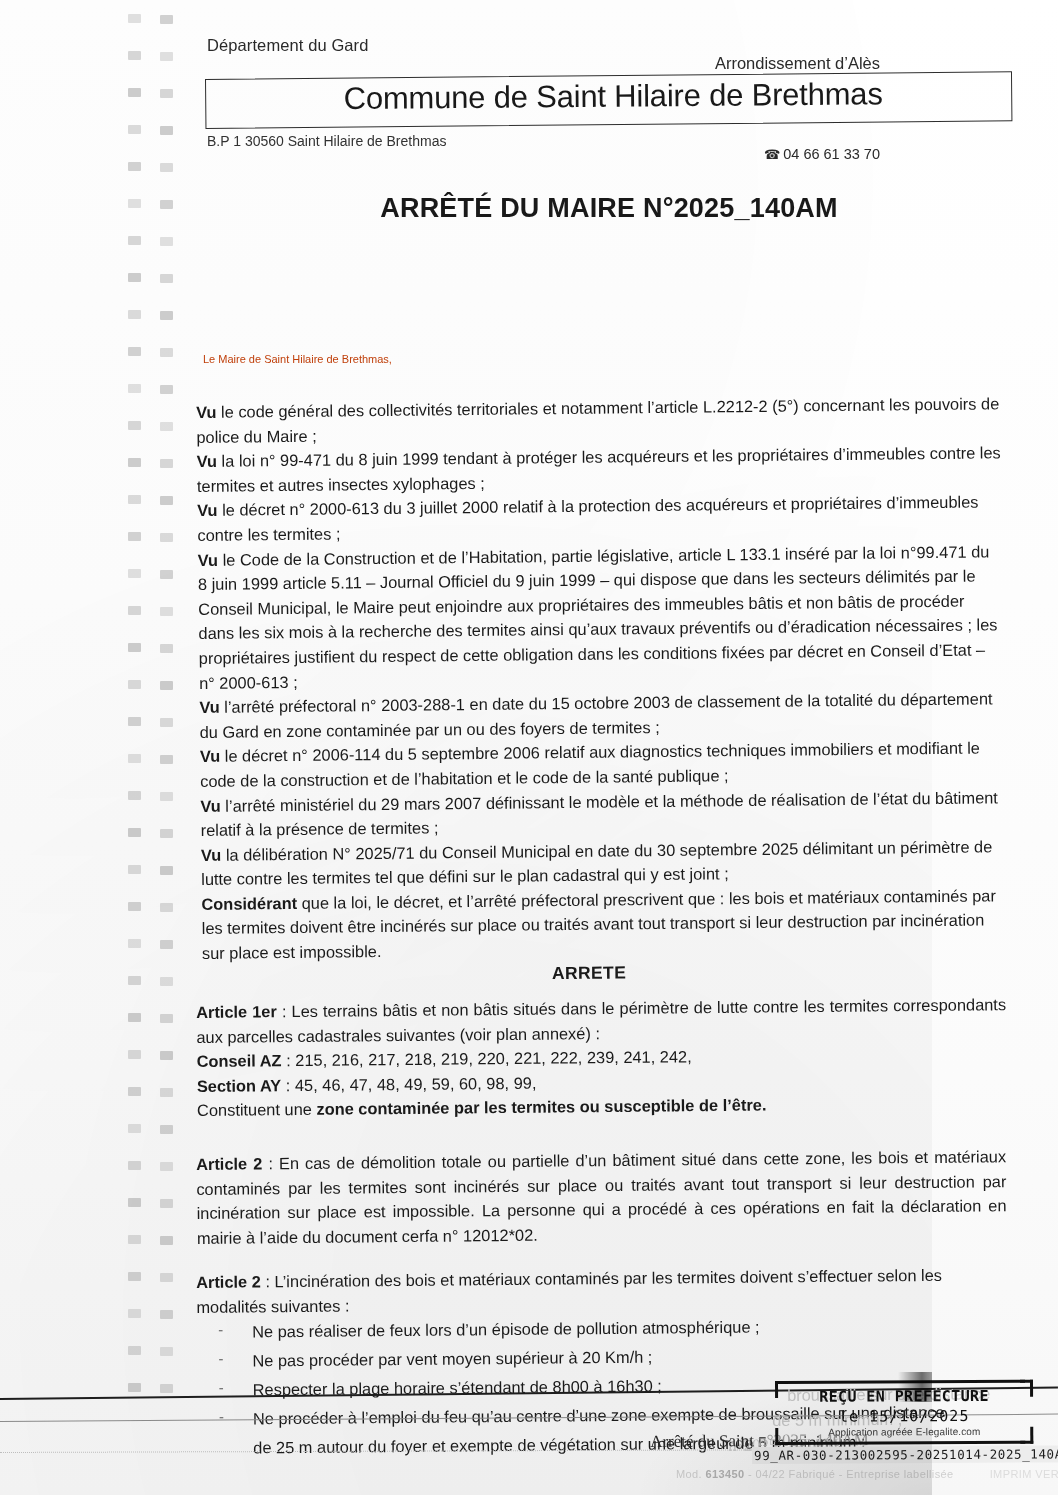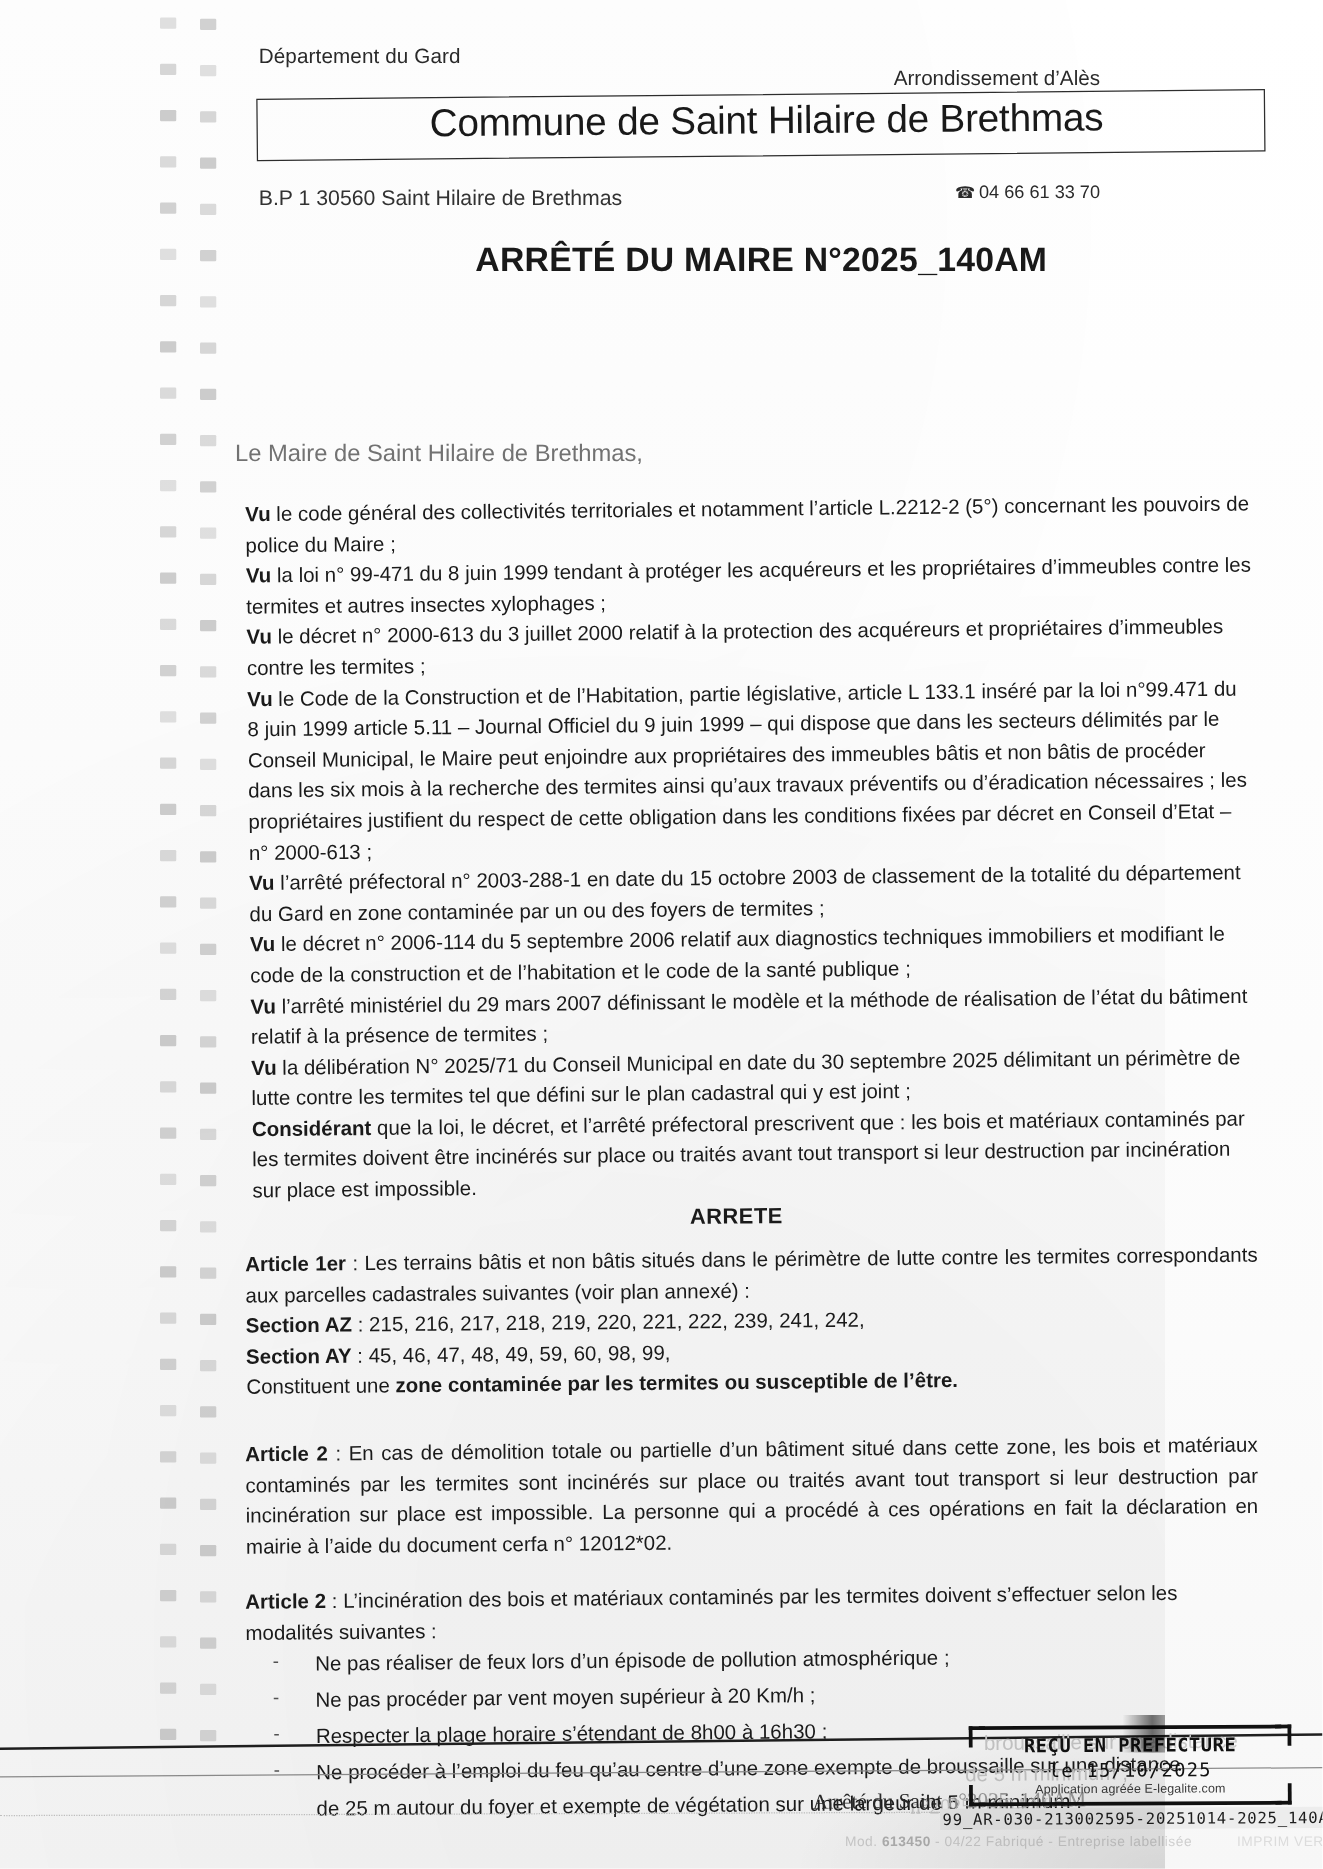--- a/index.html
+++ b/index.html
@@ -47,38 +47,38 @@
     border:1.6px solid #2e2e2e;
     transform:rotate(-0.55deg);transform-origin:left top;
     background:transparent;
   }
   .commune-name{
     position:absolute;left:233px;top:82px;width:760px;
     text-align:center;font-size:31px;font-weight:400;letter-spacing:-.2px;
     transform:rotate(-0.5deg);transform-origin:left top;color:#1a1a1a;
     white-space:nowrap;
   }
-  .bp-line{position:absolute;left:207px;top:133px;font-size:17px;color:#333;margin-top:16px;}
+  .bp-line{position:absolute;left:207px;top:133px;font-size:14px;color:#333;}
   .tel-line{position:absolute;right:52px;top:146px;font-size:14.5px;color:#2b2b2b;white-space:nowrap;}
   .tel-ico{font-size:13px;margin-right:3px;}
 
   .arrete-no{
     position:absolute;left:0;top:193px;width:1058px;padding-left:80px;
     text-align:center;font-size:27px;font-weight:700;letter-spacing:.2px;color:#1a1a1a;
   }
 
   .subtitle{
     position:absolute;left:203px;top:252px;width:800px;
     font-size:17.5px;font-weight:700;line-height:33px;
     font-variant:small-caps;letter-spacing:1.1px;color:#1d1d1d;
     text-transform:lowercase;
   }
   .subtitle::first-letter{text-transform:uppercase;}
 
-  .addressee{position:absolute;left:188px;top:353px;font-size:19px;color:#737373;}
+  .addressee{position:absolute;left:203px;top:353px;font-size:11px;color:#c2410c;}
 
   
   .vu-block{
     position:absolute;left:196px;top:400px;width:805px;
     font-size:16.4px;line-height:24.6px;color:#1b1b1b;
     transform:rotate(-0.62deg);transform-origin:left top;
   }
   .vu-block p{margin:0;}
   .vu-block b{font-weight:700;}
 
@@ -300,21 +300,21 @@
       <p><b>Vu</b><span> le décret n° 2006-114 du 5 septembre 2006 relatif aux diagnostics techniques immobiliers et modifiant le code de la construction et de l’habitation et le code de la santé publique ;</span></p>
       <p><b>Vu</b><span> l’arrêté ministériel du 29 mars 2007 définissant le modèle et la méthode de réalisation de l’état du bâtiment relatif à la présence de termites ;</span></p>
       <p><b>Vu</b><span> la délibération N° 2025/71 du Conseil Municipal en date du 30 septembre 2025 délimitant un périmètre de lutte contre les termites tel que défini sur le plan cadastral qui y est joint ;</span></p>
       <p><b>Considérant</b><span> que la loi, le décret, et l’arrêté préfectoral prescrivent que : les bois et matériaux contaminés par les termites doivent être incinérés sur place ou traités avant tout transport si leur destruction par incinération sur place est impossible.</span></p>
     </div>
 
   <div class="arrete-word">ARRETE</div>
 
   <div class="art just" id="article1">
     <p><span class="lbl">Article 1er</span><span> : Les terrains bâtis et non bâtis situés dans le périmètre de lutte contre les termites correspondants aux parcelles cadastrales suivantes (voir plan annexé) :</span></p>
-    <p><span class="bold">Section AZ</span><span> : 215, 216, 217, 218, 219, 220, 221, 222, 239, 241, 242,</span></p>
+    <p><span class="bold">Conseil AZ</span><span> : 215, 216, 217, 218, 219, 220, 221, 222, 239, 241, 242,</span></p>
     <p><span class="bold">Section AY</span><span> : 45, 46, 47, 48, 49, 59, 60, 98, 99,</span></p>
     <p><span>Constituent une </span><span class="bold">zone contaminée par les termites ou susceptible de l’être.</span></p>
   </div>
 
   <div class="art just" id="article2">
     <p><span class="lbl">Article 2</span><span> : En cas de démolition totale ou partielle d’un bâtiment situé dans cette zone, les bois et matériaux contaminés par les termites sont incinérés sur place ou traités avant tout transport si leur destruction par incinération sur place est impossible. La personne qui a procédé à ces opérations en fait la déclaration en mairie à l’aide du document cerfa n° 12012*02.</span></p>
   </div>
 
   <div class="art" id="article3">
     <p><span class="lbl">Article 2</span><span> : L’incinération des bois et matériaux contaminés par les termites doivent s’effectuer selon les modalités suivantes :</span></p>

